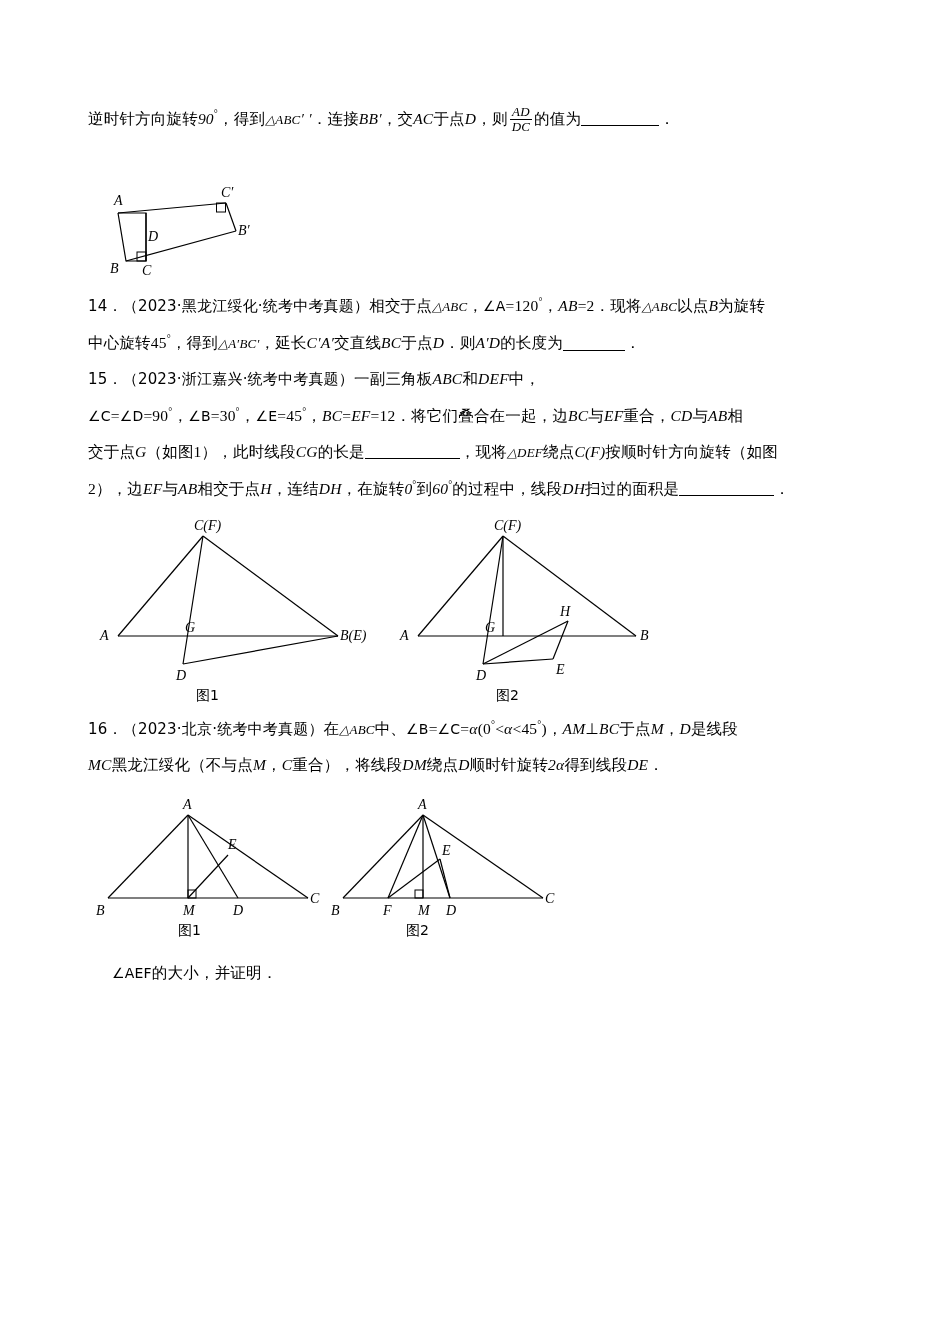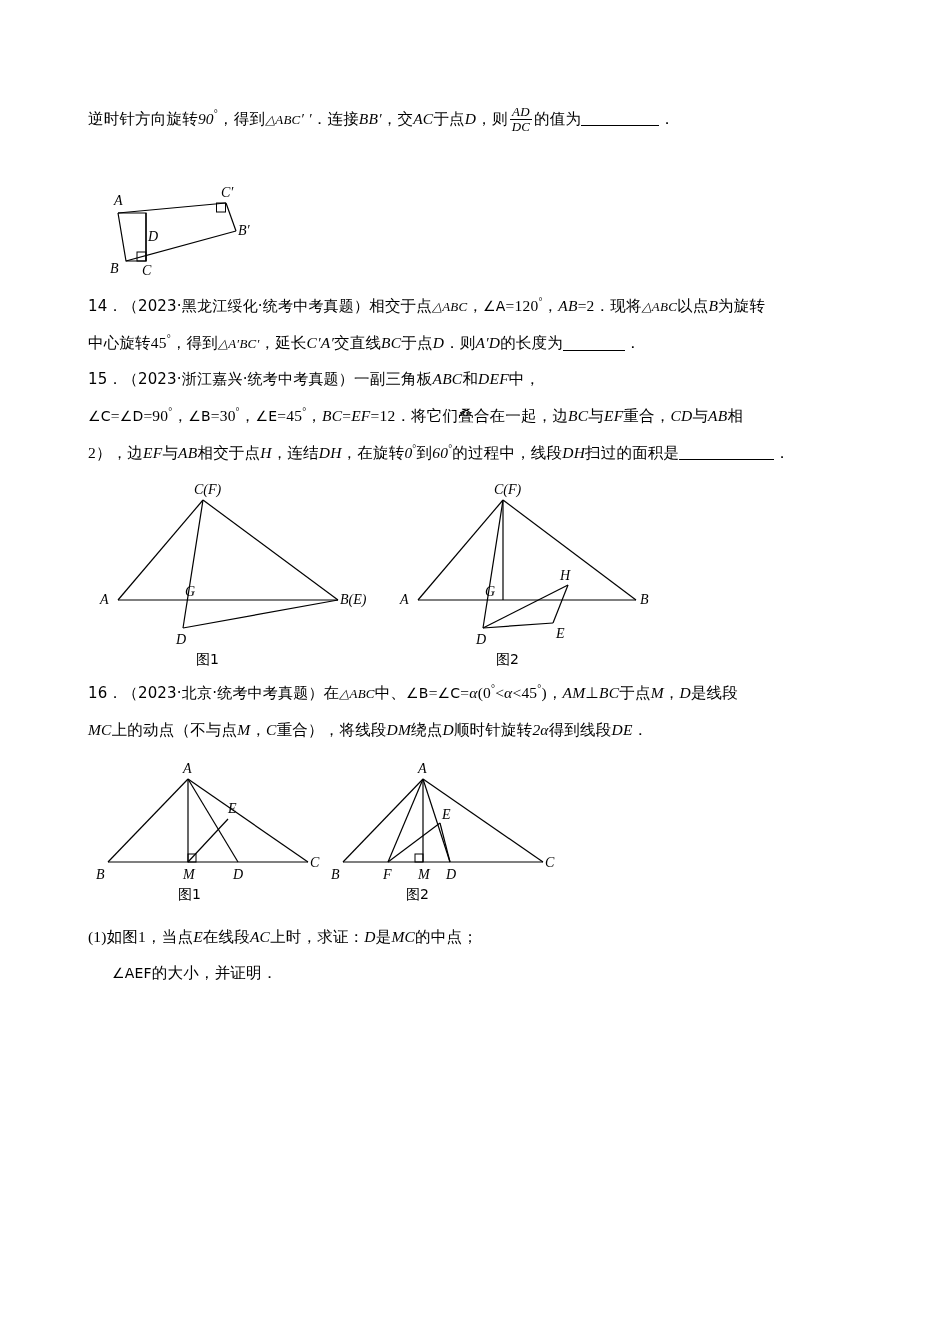--- a/index.html
+++ b/index.html
@@ -91,20 +91,23 @@
       <span>中心旋转</span><span>45</span><span class="deg">°</span><span>，得到</span><span class="tri"><i class="v">△A′BC′</i></span><span>，延长</span><i class="v">C′A′</i><span>交直线</span><i class="v">BC</i><span>于点</span><i class="v">D</i><span>．则</span><i class="v">A′D</i><span>的长度为</span><span class="blank" style="width:62px"></span><span>．</span>
     </div>
 
     <div class="line">
       <span class="qnum">15．</span><span class="qnum">（2023·浙江嘉兴·统考中考真题）</span><span>一副三角板</span><i class="v">ABC</i><span>和</span><i class="v">DEF</i><span>中，</span>
     </div>
     <div class="line">
       <span class="ang">∠C</span><span>=</span><span class="ang">∠D</span><span>=90</span><span class="deg">°</span><span>，</span><span class="ang">∠B</span><span>=30</span><span class="deg">°</span><span>，</span><span class="ang">∠E</span><span>=45</span><span class="deg">°</span><span>，</span><i class="v">BC</i><span>=</span><i class="v">EF</i><span>=12．将它们叠合在一起，边</span><i class="v">BC</i><span>与</span><i class="v">EF</i><span>重合，</span><i class="v">CD</i><span>与</span><i class="v">AB</i><span>相</span>
     </div>
     <div class="line">
+      <span>交于点</span><i class="v">G</i><span>（如图1），此时线段</span><i class="v">CG</i><span>的长是</span><span class="blank" style="width:95px"></span><span>，现将</span><span class="tri"><i class="v">△DEF</i></span><span>绕点</span><i class="v">C(F)</i><span>按顺时针方向旋转（如图</span>
+    </div>
+    <div class="line">
       <span>2），边</span><i class="v">EF</i><span>与</span><i class="v">AB</i><span>相交于点</span><i class="v">H</i><span>，连结</span><i class="v">DH</i><span>，在旋转</span><i class="v">0</i><span class="deg">°</span><span>到</span><i class="v">60</i><span class="deg">°</span><span>的过程中，线段</span><i class="v">DH</i><span>扫过的面积是</span><span class="blank" style="width:95px"></span><span>．</span>
     </div>
 
     <div class="figwrap" style="height:190px;margin-bottom:14px;">
       <svg width="776" height="190" viewBox="0 0 776 190">
 
         <g>
           <line x1="30" y1="120" x2="250" y2="120" stroke="#000" stroke-width="1.2"></line>
           <line x1="30" y1="120" x2="115" y2="20" stroke="#000" stroke-width="1.2"></line>
           <line x1="115" y1="20" x2="250" y2="120" stroke="#000" stroke-width="1.2"></line>
@@ -137,21 +140,21 @@
           <text class="fcap" x="408" y="184">图2</text>
         </g>
       </svg>
     </div>
 
 
     <div class="line">
       <span class="qnum">16．</span><span class="qnum">（2023·北京·统考中考真题）</span><span>在</span><span class="tri"><i class="v">△ABC</i></span><span>中、</span><span class="ang">∠B</span><span>=</span><span class="ang">∠C</span><span>=</span><i class="v">α</i><span>(0</span><span class="deg">°</span><span>&lt;</span><i class="v">α</i><span>&lt;</span><span>45</span><span class="deg">°</span><span>)</span><span>，</span><i class="v">AM</i><span>⊥</span><i class="v">BC</i><span>于点</span><i class="v">M</i><span>，</span><i class="v">D</i><span>是线段</span>
     </div>
     <div class="line">
-      <i class="v">MC</i><span>上的动点（不与点</span><i class="v">M</i><span>，</span><i class="v">C</i><span>重合），将线段</span><i class="v">DM</i><span>绕点</span><i class="v">D</i><span>顺时针旋转</span><i class="v">2α</i><span>得到线段</span><i class="v">DE</i><span>．</span>
+      <i class="v">MC</i><span>黑龙江绥化（不与点</span><i class="v">M</i><span>，</span><i class="v">C</i><span>重合），将线段</span><i class="v">DM</i><span>绕点</span><i class="v">D</i><span>顺时针旋转</span><i class="v">2α</i><span>得到线段</span><i class="v">DE</i><span>．</span>
     </div>
 
     <div class="figwrap" style="height:150px;margin-bottom:22px;">
       <svg width="776" height="150" viewBox="0 0 776 150">
 
         <g>
           <line x1="20" y1="105" x2="220" y2="105" stroke="#000" stroke-width="1.2"></line>
           <line x1="20" y1="105" x2="100" y2="22" stroke="#000" stroke-width="1.2"></line>
           <line x1="100" y1="22" x2="220" y2="105" stroke="#000" stroke-width="1.2"></line>
           <line x1="100" y1="22" x2="100" y2="105" stroke="#000" stroke-width="1.2"></line>
@@ -182,21 +185,18 @@
           <text class="flabel" x="243" y="122">B</text>
           <text class="flabel" x="295" y="122">F</text>
           <text class="flabel" x="330" y="122">M</text>
           <text class="flabel" x="358" y="122">D</text>
           <text class="flabel" x="457" y="110">C</text>
           <text class="fcap" x="318" y="142">图2</text>
         </g>
       </svg>
     </div>
 
-    <div class="line">
-      <span>(1)如图1，当点</span><i class="v">E</i><span>在线段</span><i class="v">AC</i><span>上时，求证：</span><i class="v">D</i><span>是</span><i class="v">MC</i><span>的中点；</span>
-    </div>
     <div class="line" style="padding-left:24px">
       <span class="ang">∠AEF</span><span>的大小，并证明．</span>
     </div>
 
   </div>
 </div>
 
 </body></html>

